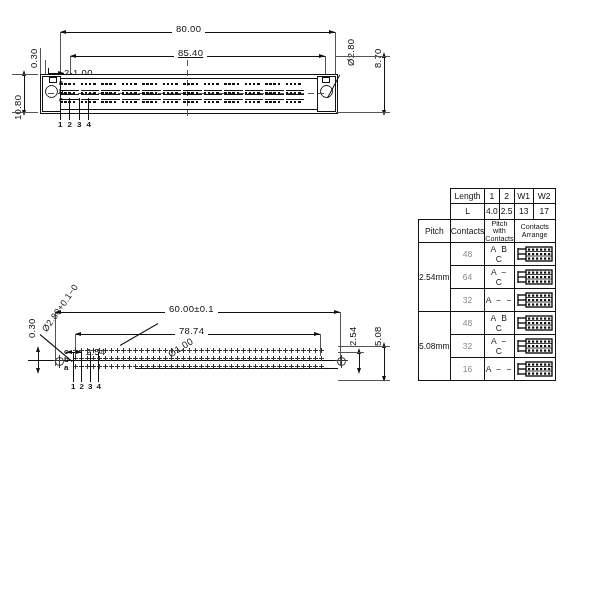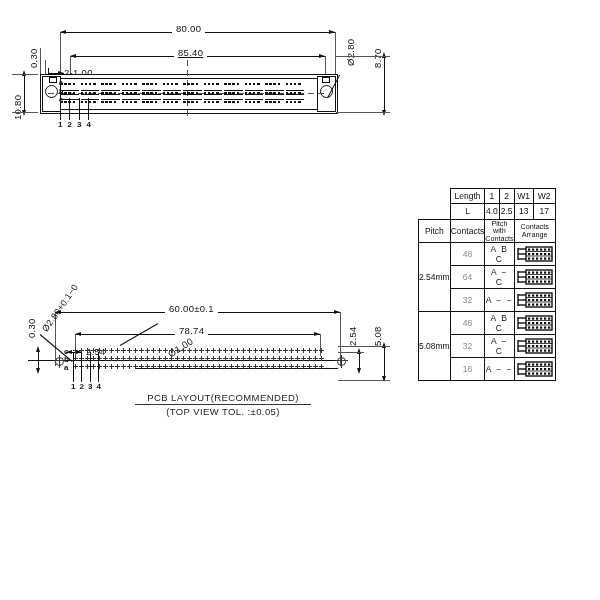--- a/index.html
+++ b/index.html
@@ -541,22 +541,20 @@
     <div class="arw arw-d" style="left:356.5px;top:78px;"></div>
     <div class="ln hl ext" style="left:338px;top:62px;width:26px;"></div>
 
     <div class="dimv abs" style="left:372px;top:56px;">5.08</div>
     <div class="ln vl" style="left:384px;top:56px;height:34px;"></div>
     <div class="arw arw-u" style="left:381.5px;top:52px;"></div>
     <div class="arw arw-d" style="left:381.5px;top:86px;"></div>
     <div class="ln hl ext" style="left:338px;top:56px;width:52px;"></div>
     <div class="ln hl ext" style="left:338px;top:90px;width:52px;"></div>
 
-    <div class="caption cap-ul" style="left:135px;top:102px;width:176px;">PCB  LAYOUT(RECOMMENDED)</div>
-    <div class="caption" style="left:135px;top:116px;width:176px;">(TOP  VIEW  TOL. :±0.05)</div>
   </div>
 
   <div class="abs" style="left:418px;top:188px;">
     <table id="spec">
       <tbody>
           <tr>
         <td style="border:none;background:#fff;width:54px;height:15px;"></td>
         <td class="hdrb" style="width:40px;">Length</td>
         <td class="hdrb" style="width:22px;">1</td>
         <td class="hdrb" style="width:28px;">2</td>

